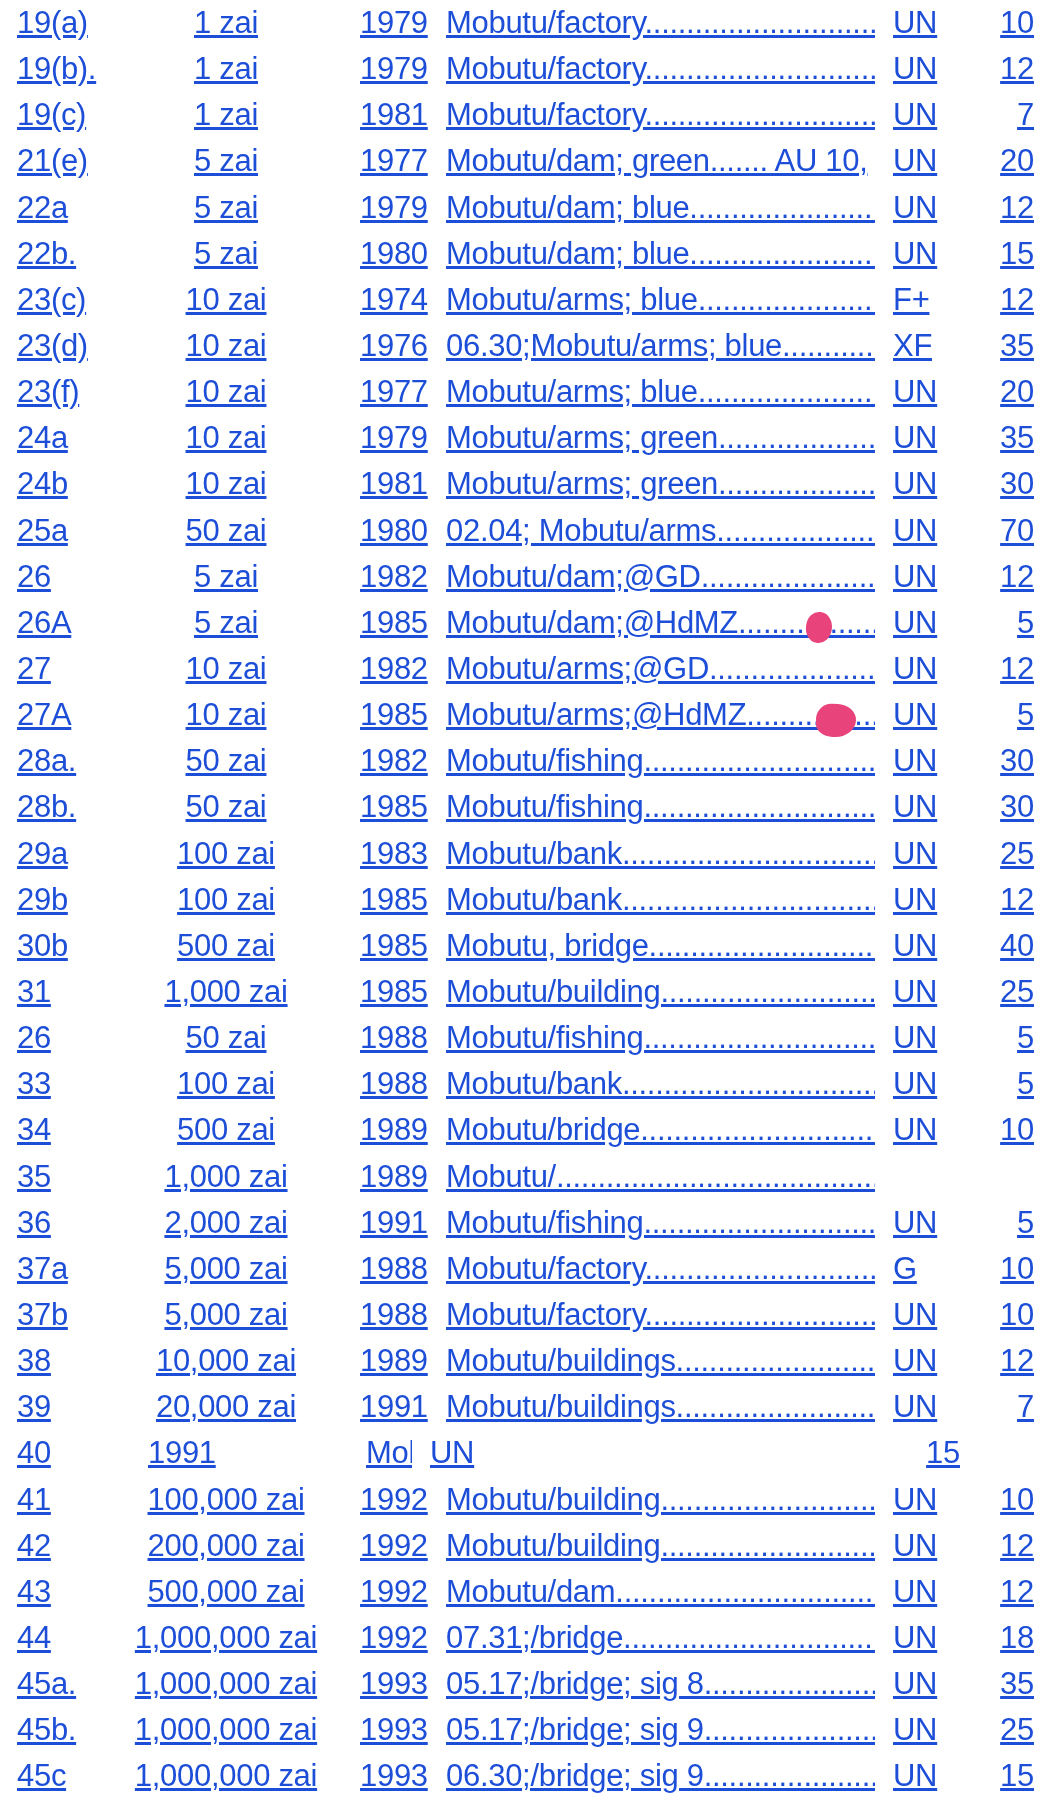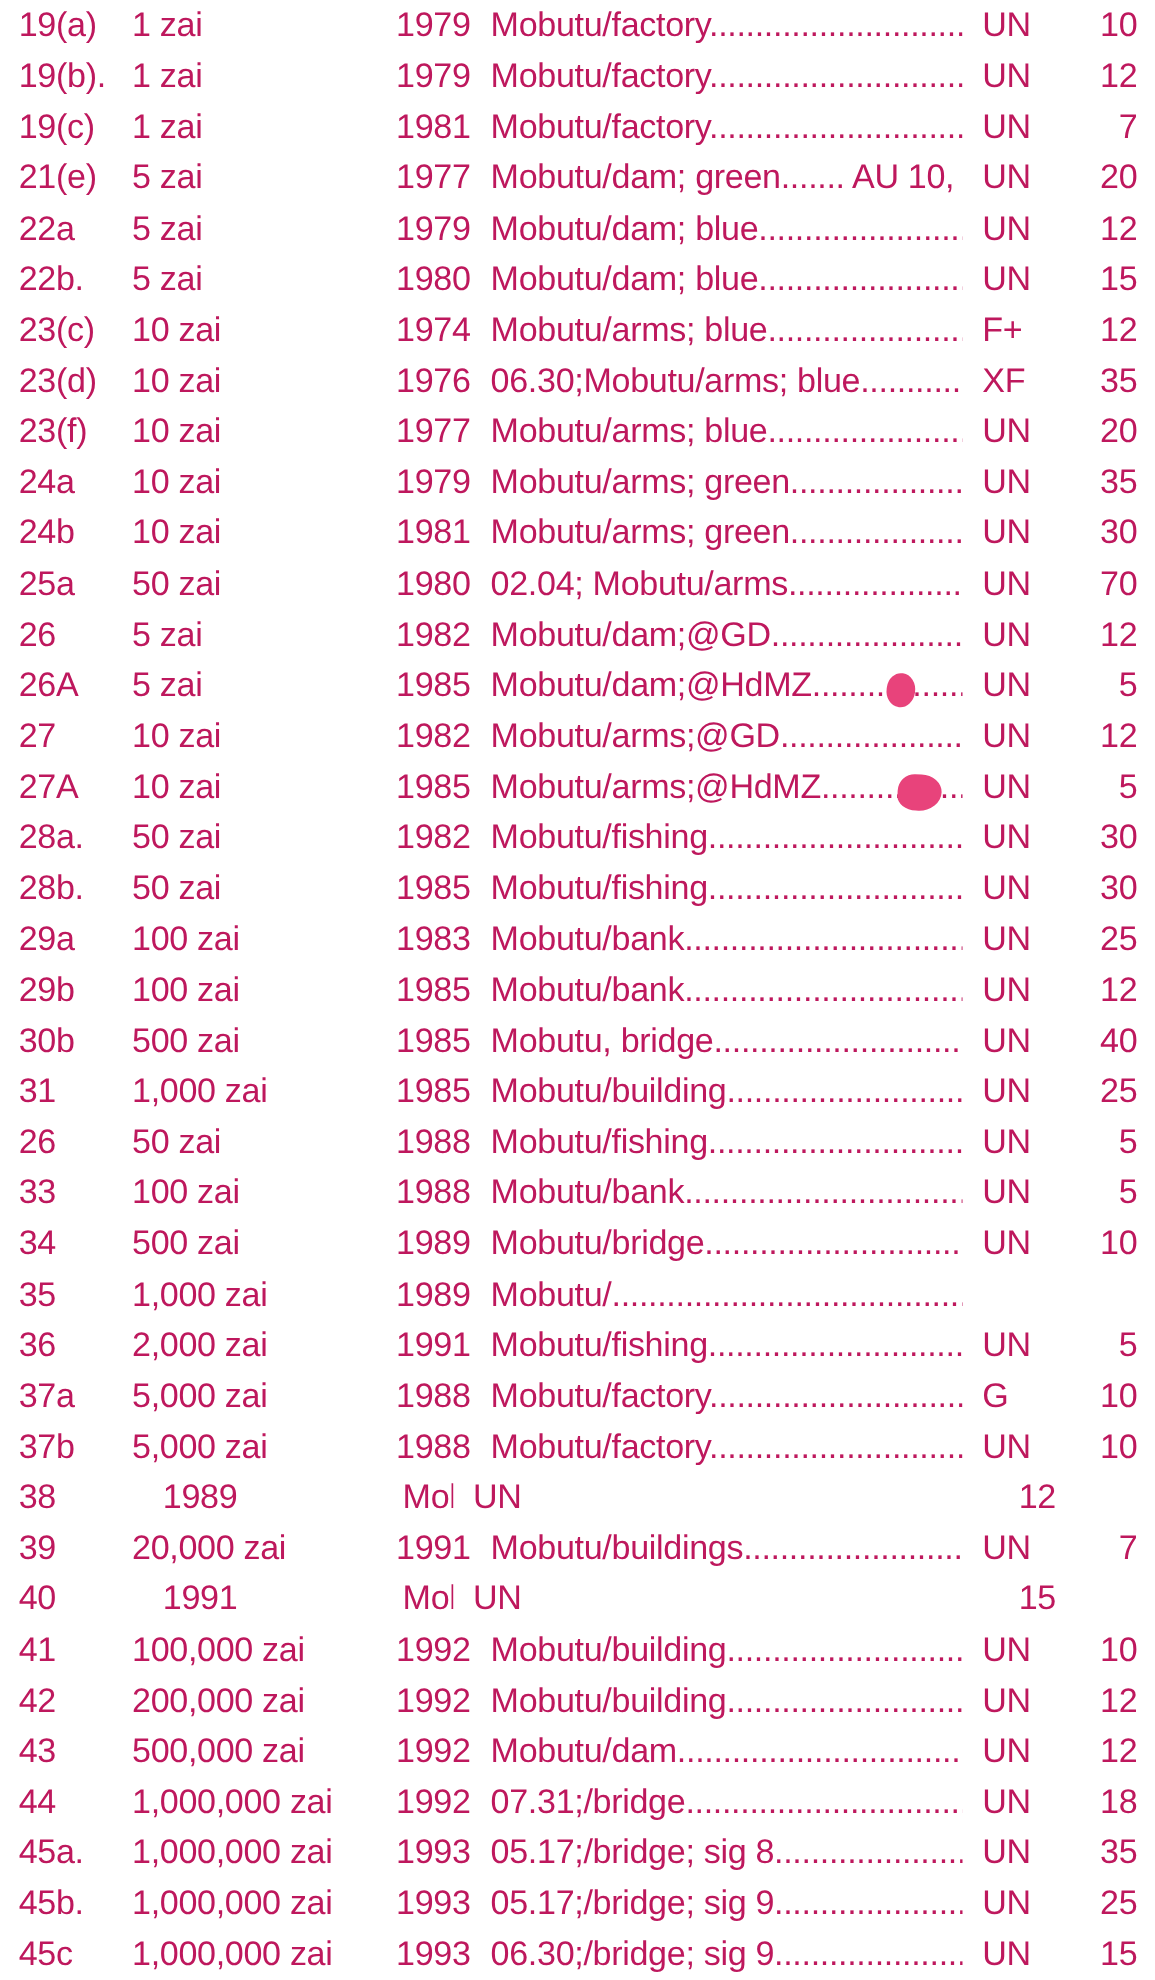--- a/index.html
+++ b/index.html
@@ -16,41 +16,41 @@
   }
   .row {
     display: grid;
     grid-template-columns: 120px 212px 80px 463px 85px 1fr;
     height: 46.1538px;
     align-items: center;
     padding-right: 16px;
   }
   .c { white-space: nowrap; }
   .cat   { padding-left: 17px; }
-  .denom { text-align: left; }
+  .denom { text-align: center; }
   .year  { padding-left: 28px; }
   .desc  { padding-left: 34px; overflow: hidden; }
   .grade { padding-left: 18px; }
   .price { text-align: right; }
   .mark { position: absolute; background: #e8437b; }
   .mark-a {
     left: 806px; top: 612px; width: 26px; height: 31px;
     border-radius: 48% 52% 50% 50%;
     transform: rotate(8deg);
   }
   .mark-b {
     left: 816px; top: 704px; width: 40px; height: 33px;
     border-radius: 45% 55% 60% 50% / 55% 55% 62% 45%;
     transform: rotate(2deg);
   }
 </style>
 </head>
 <body>
 
-<div id="page" style="background: rgb(255, 255, 255); color: #be185d;">
+<div id="page" style="background: rgb(255, 255, 255); color: #1d4ed8; text-decoration: underline;">
   <div id="rows">
       <div class="row">
     <div class="c cat">19(a)</div>
     <div class="c denom">1 zai</div>
     <div class="c year">1979</div>
     <div class="c desc">Mobutu/factory........................................</div>
     <div class="c grade">UN</div>
     <div class="c price">10</div>
   </div>
       <div class="row">
@@ -272,20 +272,21 @@
       <div class="row">
     <div class="c cat">37b</div>
     <div class="c denom">5,000 zai</div>
     <div class="c year">1988</div>
     <div class="c desc">Mobutu/factory........................................</div>
     <div class="c grade">UN</div>
     <div class="c price">10</div>
   </div>
       <div class="row">
     <div class="c cat">38</div>
+    <div class="c denom">10,000 zai</div>
     <div class="c year">1989</div>
     <div class="c desc">Mobutu/buildings........................................</div>
     <div class="c grade">UN</div>
     <div class="c price">12</div>
   </div>
       <div class="row">
     <div class="c cat">39</div>
     <div class="c denom">20,000 zai</div>
     <div class="c year">1991</div>
     <div class="c desc">Mobutu/buildings........................................</div>

